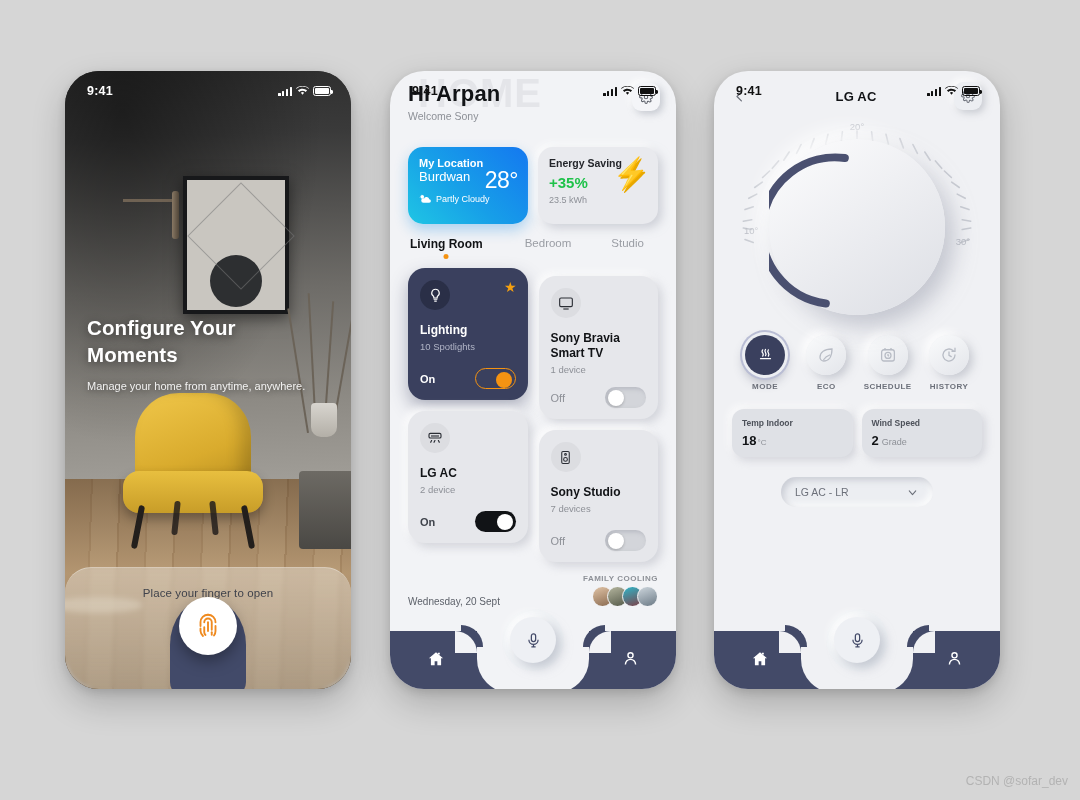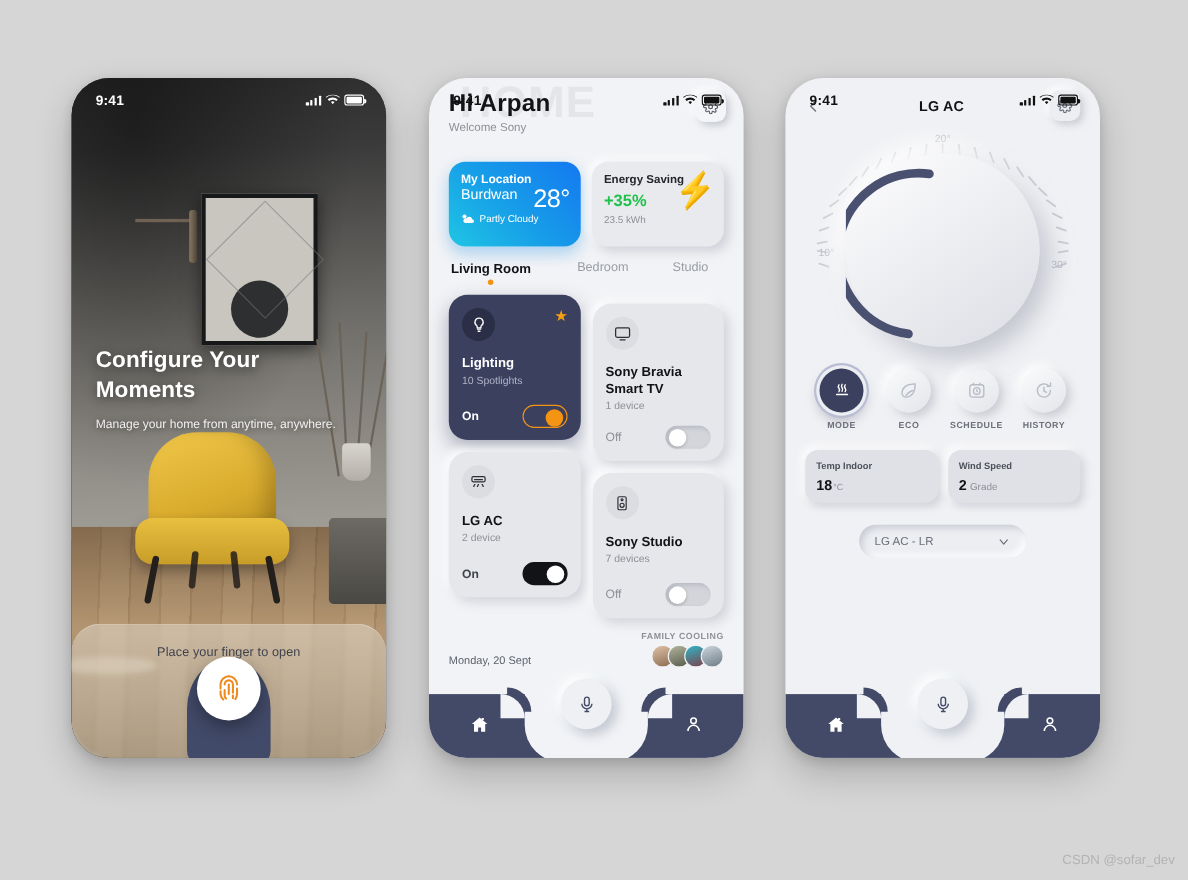--- a/index.html
+++ b/index.html
@@ -515,21 +515,21 @@
               <span class="dstate off">Off</span>
               <span class="tog off">
                   <i></i>
                 </span>
             </div>
           </div>
         </div>
       </div>
 
       <div class="p2-foot">
-        <div class="p2-date">Monday, 20 Sept</div>
+        <div class="p2-date">Wednesday, 20 Sept</div>
         <div class="p2-fam">
           <div class="p2-famlabel">FAMILY COOLING</div>
           <div class="avatars">
             <span style="background:linear-gradient(160deg,#e0c3a6,#8a6a50)"></span>
             <span style="background:linear-gradient(160deg,#b4b59e,#555a4a)"></span>
             <span style="background:linear-gradient(160deg,#2fb6c9,#7d3f47)"></span>
             <span style="background:linear-gradient(160deg,#cdd6dd,#6c7a86)"></span>
           </div>
         </div>
       </div>

